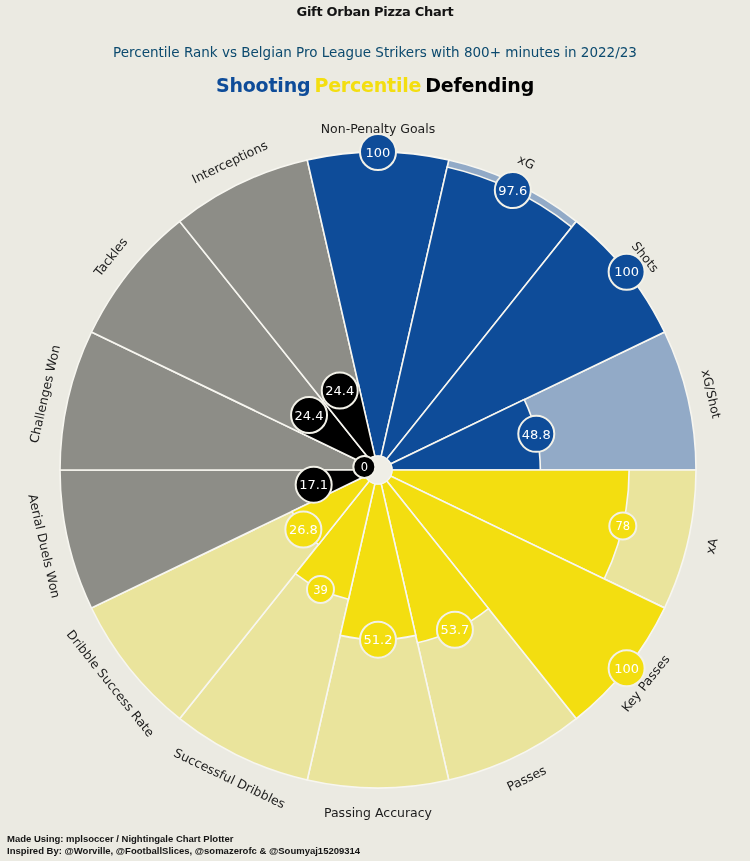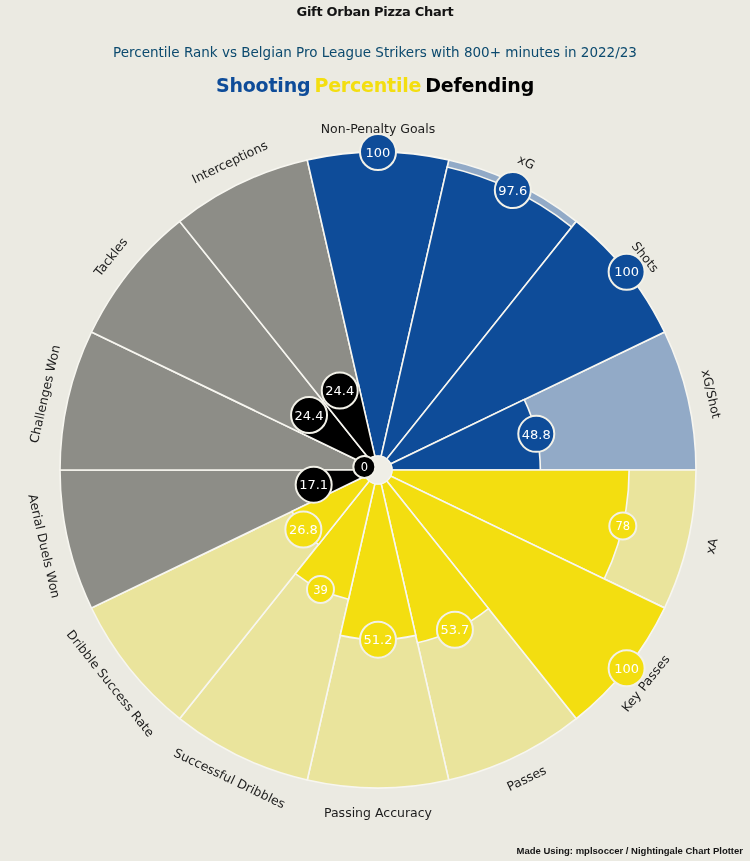--- a/index.html
+++ b/index.html
@@ -19,21 +19,21 @@
   .legend{
     position:absolute;top:74px;left:0;width:100%;
     display:flex;justify-content:center;gap:4px;
     font-size:19px;font-weight:bold;letter-spacing:-0.2px;
   }
   svg.pizza{position:absolute;left:0;top:0}
   .footer{
     position:absolute;left:7px;right:7px;bottom:3px;
     display:flex;justify-content:space-between;align-items:flex-end;
     font-family:"Liberation Sans",sans-serif;
-    font-size:9.5px;font-weight:bold;color:#141414;line-height:1.32;flex-direction:column;
+    font-size:9.5px;font-weight:bold;color:#141414;line-height:1.32;
   }
   .footer-right{text-align:right}
 </style>
 </head>
 <body style="background: rgb(235, 234, 226);">
 
 <div class="title">Gift Orban Pizza Chart</div>
 <div class="subtitle">Percentile Rank vs Belgian Pro League Strikers with 800+ minutes in 2022/23</div>
 
 <div class="legend">
@@ -111,14 +111,15 @@
     <text transform="translate(110.61 683.23) rotate(51.43)" text-anchor="middle" dy="0.36em" fill="#1D1D1D" font-size="12.5" font-family="&quot;DejaVu Sans&quot;, sans-serif">Dribble Success Rate</text>
     <text transform="translate(44.57 546.10) rotate(77.14)" text-anchor="middle" dy="0.36em" fill="#1D1D1D" font-size="12.5" font-family="&quot;DejaVu Sans&quot;, sans-serif">Aerial Duels Won</text>
     <text transform="translate(44.57 393.90) rotate(-77.14)" text-anchor="middle" dy="0.36em" fill="#1D1D1D" font-size="12.5" font-family="&quot;DejaVu Sans&quot;, sans-serif">Challenges Won</text>
     <text transform="translate(110.61 256.77) rotate(-51.43)" text-anchor="middle" dy="0.36em" fill="#1D1D1D" font-size="12.5" font-family="&quot;DejaVu Sans&quot;, sans-serif">Tackles</text>
     <text transform="translate(229.61 161.87) rotate(-25.71)" text-anchor="middle" dy="0.36em" fill="#1D1D1D" font-size="12.5" font-family="&quot;DejaVu Sans&quot;, sans-serif">Interceptions</text>
   </svg>
 
 <div class="footer">
   <div class="footer-left">
     <div>Made Using: mplsoccer / Nightingale Chart Plotter</div>
+    <div>Inspired By: @Worville, @FootballSlices, @somazerofc &amp; @Soumyaj15209314</div>
   </div>
 </div>
 
 </body></html>

